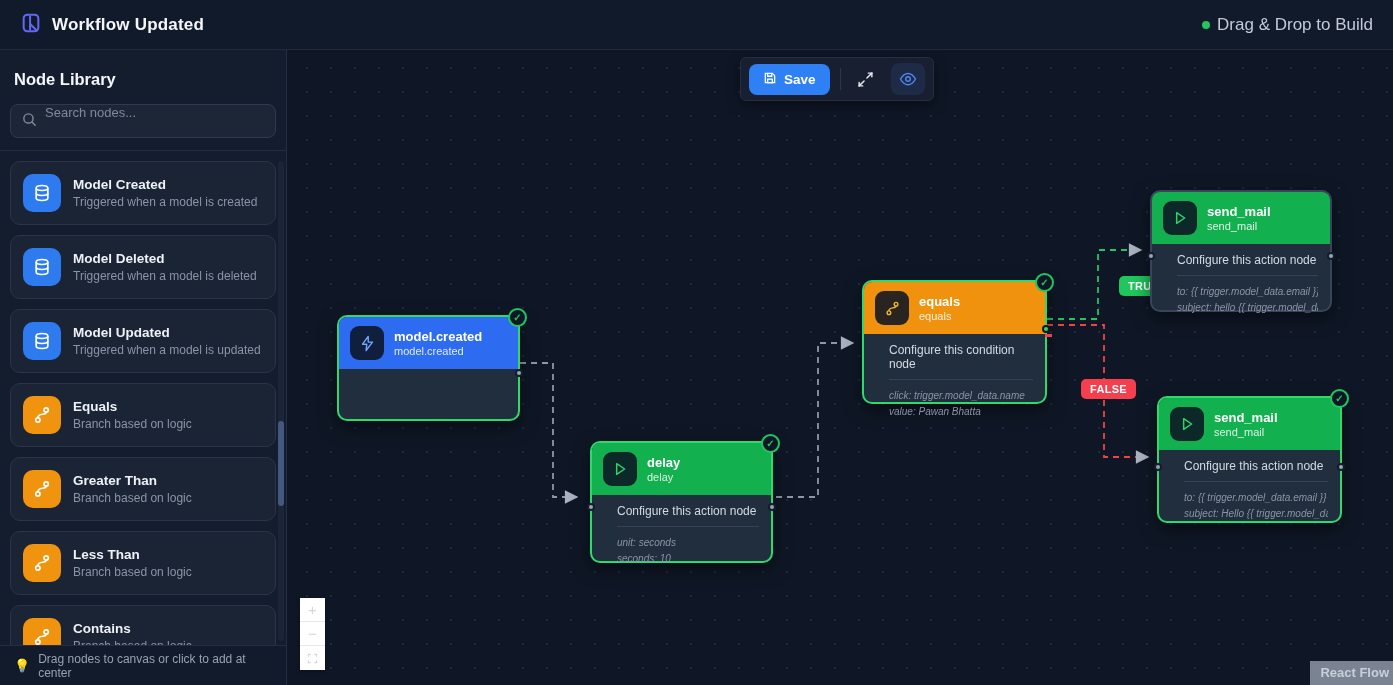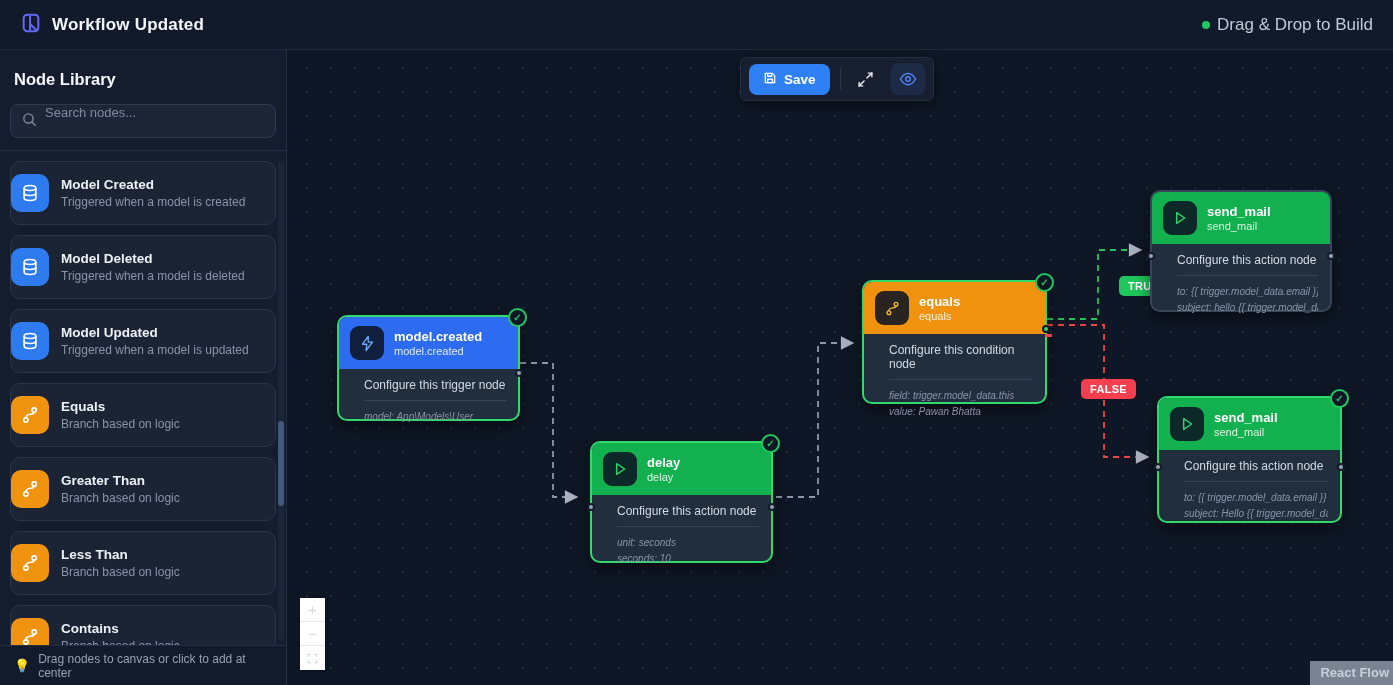--- a/index.html
+++ b/index.html
@@ -20,21 +20,21 @@
   .sidebar { position:absolute; left:0; top:50px; width:287px; height:635px; background:#141d2e;
              border-right:1px solid #232e43; z-index:30; display:flex; flex-direction:column;justify-content:center; }
   .sidebar h2 { font-size:16.5px; font-weight:bold; color:#f4f6fa; padding:20px 14px 14px 14px; }
   .search-wrap { margin:0 10px 12px 10px; position:relative; }
   .search-input { width:100%; height:34px; background:#1c2636; border:1px solid #2d3a52; border-radius:8px;
                   color:#cfd6e2; font-size:13px; padding:0 10px 17px 34px; outline:none;
                   font-family:"Liberation Sans", sans-serif; }
   .search-input::placeholder { color:#7e8a9e; }
   .search-icon { position:absolute; left:11px; top:8px; }
   .node-list { flex:1; overflow:hidden; border-top:1px solid #232e43; padding:10px 10px 0 10px; position:relative; }
-  .nl-card { background:#1a2434; border:1px solid #2a3549; border-radius:10px; padding:0; display:flex;
+  .nl-card { background:#1a2434; border:1px solid #2a3549; border-radius:10px; padding:12px; display:flex;
              gap:12px; align-items:center; margin-bottom:10px; height:64px; }
   .nl-icon { width:38px; height:38px; border-radius:10px; flex:0 0 38px; display:flex; align-items:center; justify-content:center; }
   .nl-icon.blue { background:#2e7bf0; }
   .nl-icon.orange { background:#f0930e; }
   .nl-title { font-size:13.5px; font-weight:bold; color:#eef1f6; margin-bottom:3px; }
   .nl-desc { font-size:12px; color:#8b94a7; white-space:nowrap; overflow:hidden; }
   .scrolltrack { position:absolute; right:2px; top:10px; bottom:4px; width:6px; background:#1b2536; border-radius:3px; }
   .scrollthumb { position:absolute; right:2px; top:270px; width:6px; height:85px; background:#44587e; border-radius:3px; }
   .sidebar-foot { height:40px; border-top:1px solid #232e43; background:#121b2b; display:flex; align-items:center;
                   gap:8px; padding:0 14px; font-size:12px; color:#98a1b3; }
@@ -306,24 +306,20 @@
         <span class="nh-icon">
           <svg width="17" height="17" viewBox="0 0 24 24" fill="none" stroke="#6ea8ff" stroke-width="2" stroke-linejoin="round">
             <path d="M13 2 L5 13 h6 l-1 9 l9 -12 h-6 z"></path>
           </svg>
         </span>
         <div>
           <div class="nh-title">model.created</div>
           <div class="nh-sub">model.created</div>
         </div>
       </div>
-      <div class="node-body">
-        <div class="node-hint">Configure this trigger node</div>
-        <div class="node-param">model: App\Models\User</div>
-      </div>
       <span class="handle right" style="top:52px;"></span>
     </div>
 
     <div class="node sel n-delay">
       <div class="check-badge">✓</div>
       <div class="node-header green">
         <span class="nh-icon">
           <svg width="16" height="16" viewBox="0 0 24 24" fill="none" stroke="#2fd46a" stroke-width="2.2" stroke-linejoin="round">
             <path d="M7 4 L19 12 L7 20 Z"></path>
           </svg>
@@ -352,21 +348,21 @@
               <path d="M7 15.4 C7 9 17 13 17 8.6"></path>
           </svg>
         </span>
         <div>
           <div class="nh-title">equals</div>
           <div class="nh-sub">equals</div>
         </div>
       </div>
       <div class="node-body">
         <div class="node-hint">Configure this condition node</div>
-        <div class="node-param">field: trigger.model_data.this</div>
+        <div class="node-param">click: trigger.model_data.name</div>
         <div class="node-param">value: Pawan Bhatta</div>
       </div>
       <span class="handle right src-green" style="top:43px;"></span>
       <span class="tick-red" style="top:52px;"></span>
     </div>
 
     <div class="node unsel n-mail-true">
       <div class="node-header green">
         <span class="nh-icon">
           <svg width="16" height="16" viewBox="0 0 24 24" fill="none" stroke="#2fd46a" stroke-width="2.2" stroke-linejoin="round">

